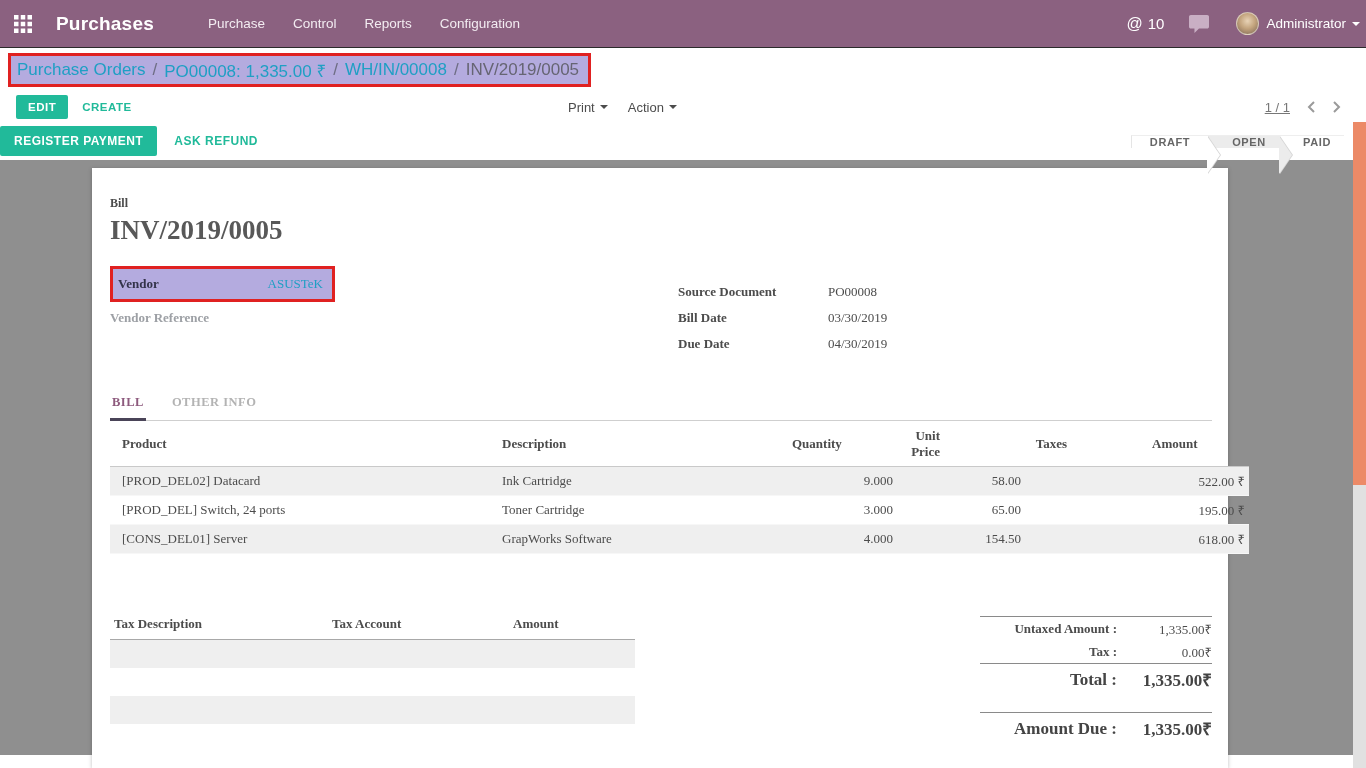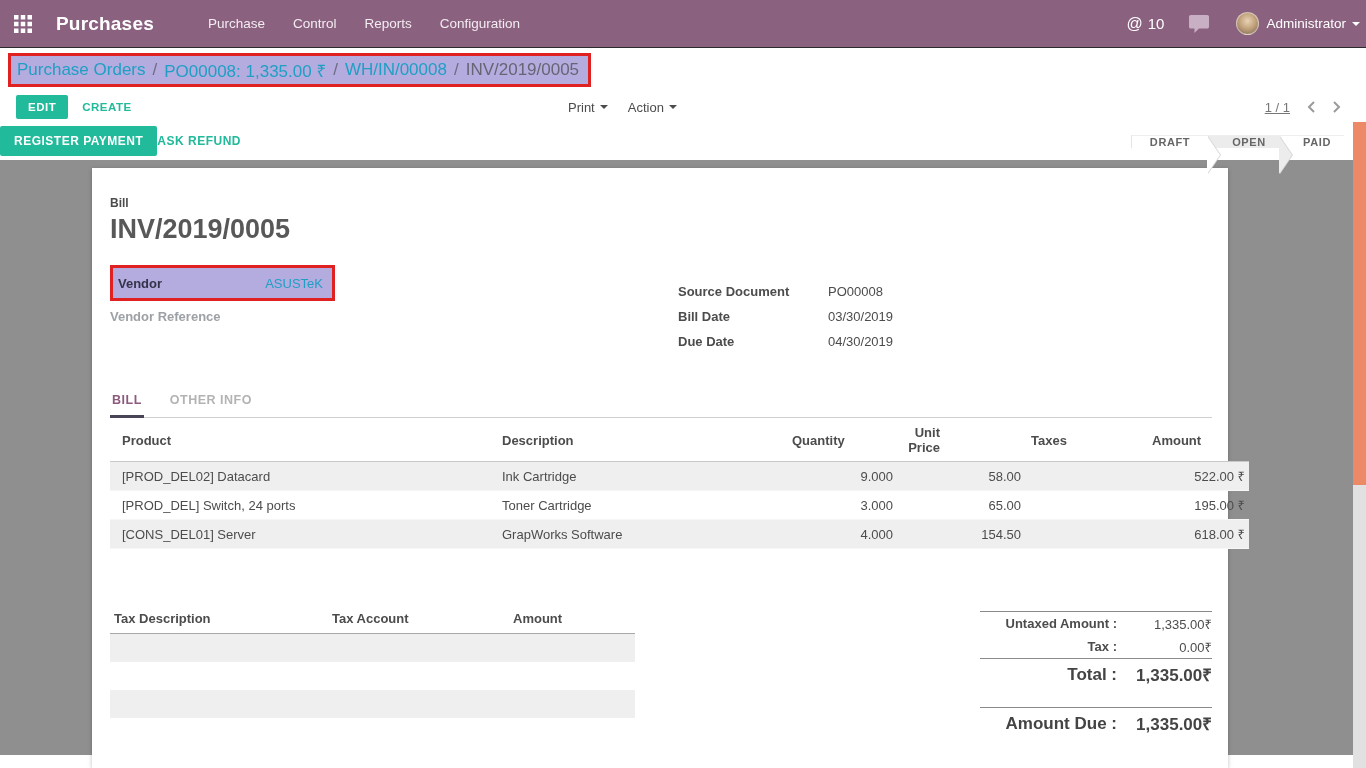--- a/index.html
+++ b/index.html
@@ -46,39 +46,39 @@
   .dd { font-size:13px; color:#4c4c4c; display:flex; align-items:center; cursor:pointer; }
   .dd .caret { border-top-color:#4c4c4c; margin-left:5px; }
   .pager { margin-left:auto; margin-right:24px; display:flex; align-items:center; gap:16px; }
   .pager-count { font-size:13px; color:#777;text-decoration:underline; }
   .pg-chev { display:flex; cursor:pointer; }
 
   
   .status-row { height:38px; background:#fff; display:flex; align-items:center; padding-left:0; }
   .status-left { display:flex; align-items:center; }
   .btn-register { font-size:12px; padding:8px 14px; }
-  .link-refund { font-size:12px; }
+  .link-refund { font-size:12px; margin-left:17px; }
   .statusbar { margin-left:auto; margin-right:22px; display:flex; align-items:stretch;
     border-left:1px solid #e5e5e5; border-top:1px solid #eee; }
   .step { position:relative; display:flex; align-items:center; justify-content:center;
     font-size:11px; font-weight:bold; color:#666; letter-spacing:.6px; }
   .step:nth-child(1){ z-index:5; width:76px; }
   .step:nth-child(2){ z-index:4; width:72px; padding-left:10px; }
   .step:nth-child(3){ z-index:3; width:64px; padding-left:10px; }
   .step.active { background:#ececec; }
   .step:not(:last-child)::before { content:""; position:absolute; right:-13px; top:0; width:0; height:0;
     border-top:19px solid transparent; border-bottom:19px solid transparent; border-left:13px solid #d5d5d5; }
   .step:not(:last-child)::after { content:""; position:absolute; right:-12px; top:0; width:0; height:0;
     border-top:19px solid transparent; border-bottom:19px solid transparent; border-left:13px solid #fff; }
   .step.active:not(:last-child)::after { border-left-color:#ececec; }
 
   
   .content { position:relative; height:595px; background:#8f8f8f; }
   .sheet { position:absolute; left:92px; top:8px; width:1136px; height:600px; background:#fff;
-    box-shadow:0 1px 4px rgba(0,0,0,.25); padding:28px 16px 0 18px; }
+    box-shadow:0 1px 4px rgba(0,0,0,.25); padding:28px 16px 0 18px;font-family:Liberation Serif, serif; }
 
   .doc-type { font-size:12px; font-weight:bold; color:#4c4c4c; }
   .doc-number { font-size:27px; color:#585858; margin-top:4px; }
 
   .vendor-box { margin-top:20px; width:225px; height:36px; background:#b4abdf; border:3px solid #e02121;
     display:flex; align-items:center; justify-content:space-between; padding:0 9px 0 5px;text-align:center; }
   .vendor-label { font-size:13px; font-weight:bold; color:#33334a; }
   .vendor-value { font-size:13px; color:#1f9fc4; cursor:pointer; }
   .vendor-ref { margin-top:8px; font-size:13px; font-weight:bold; color:#9da0a5; }
 

